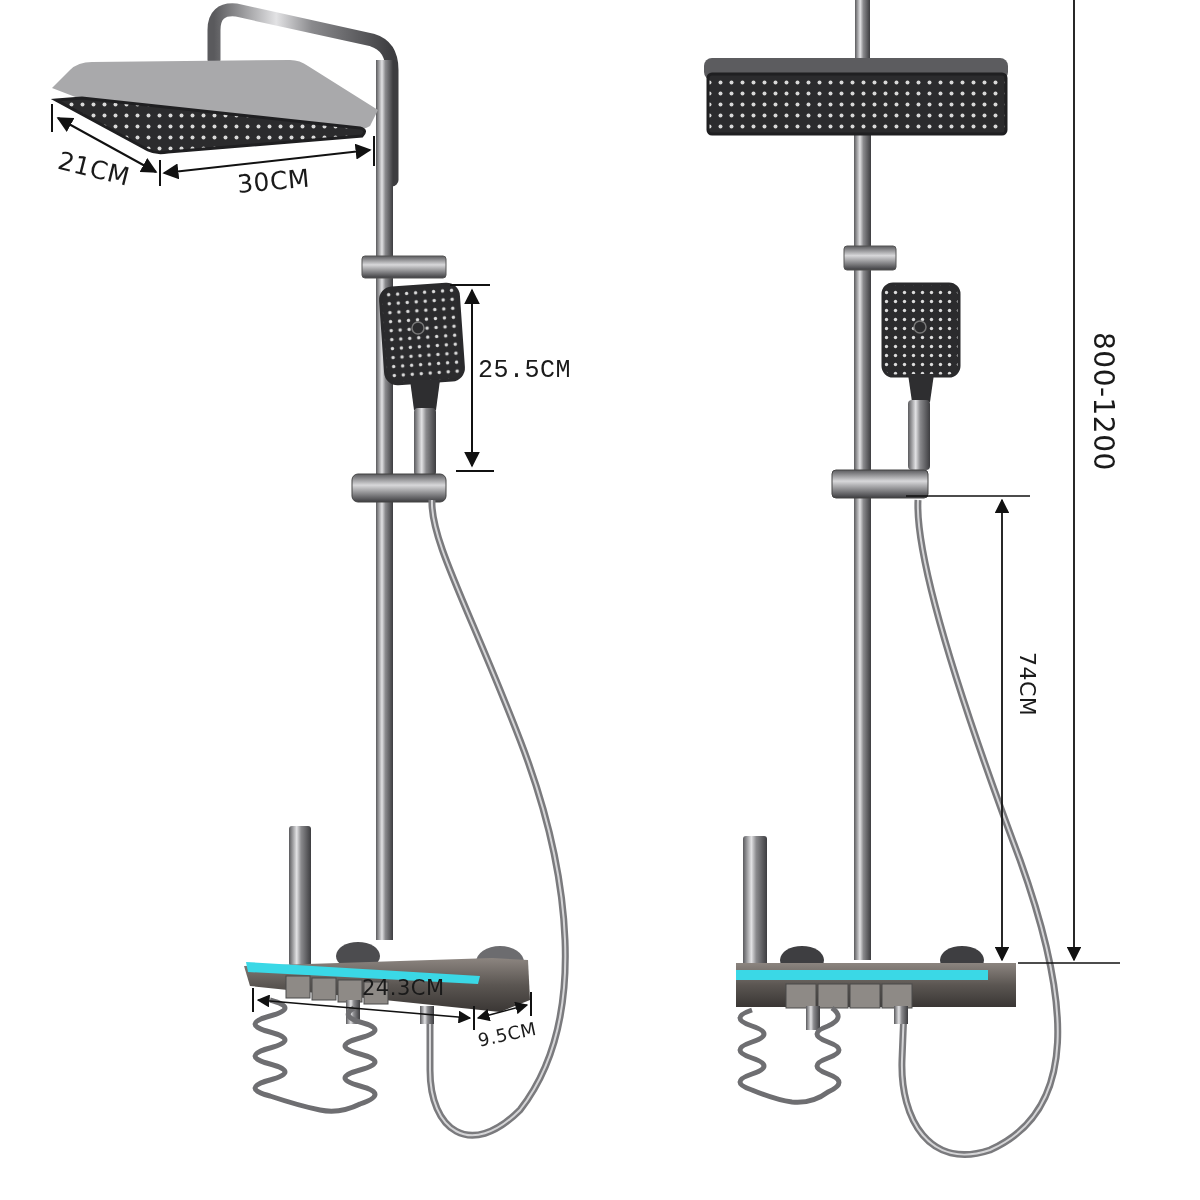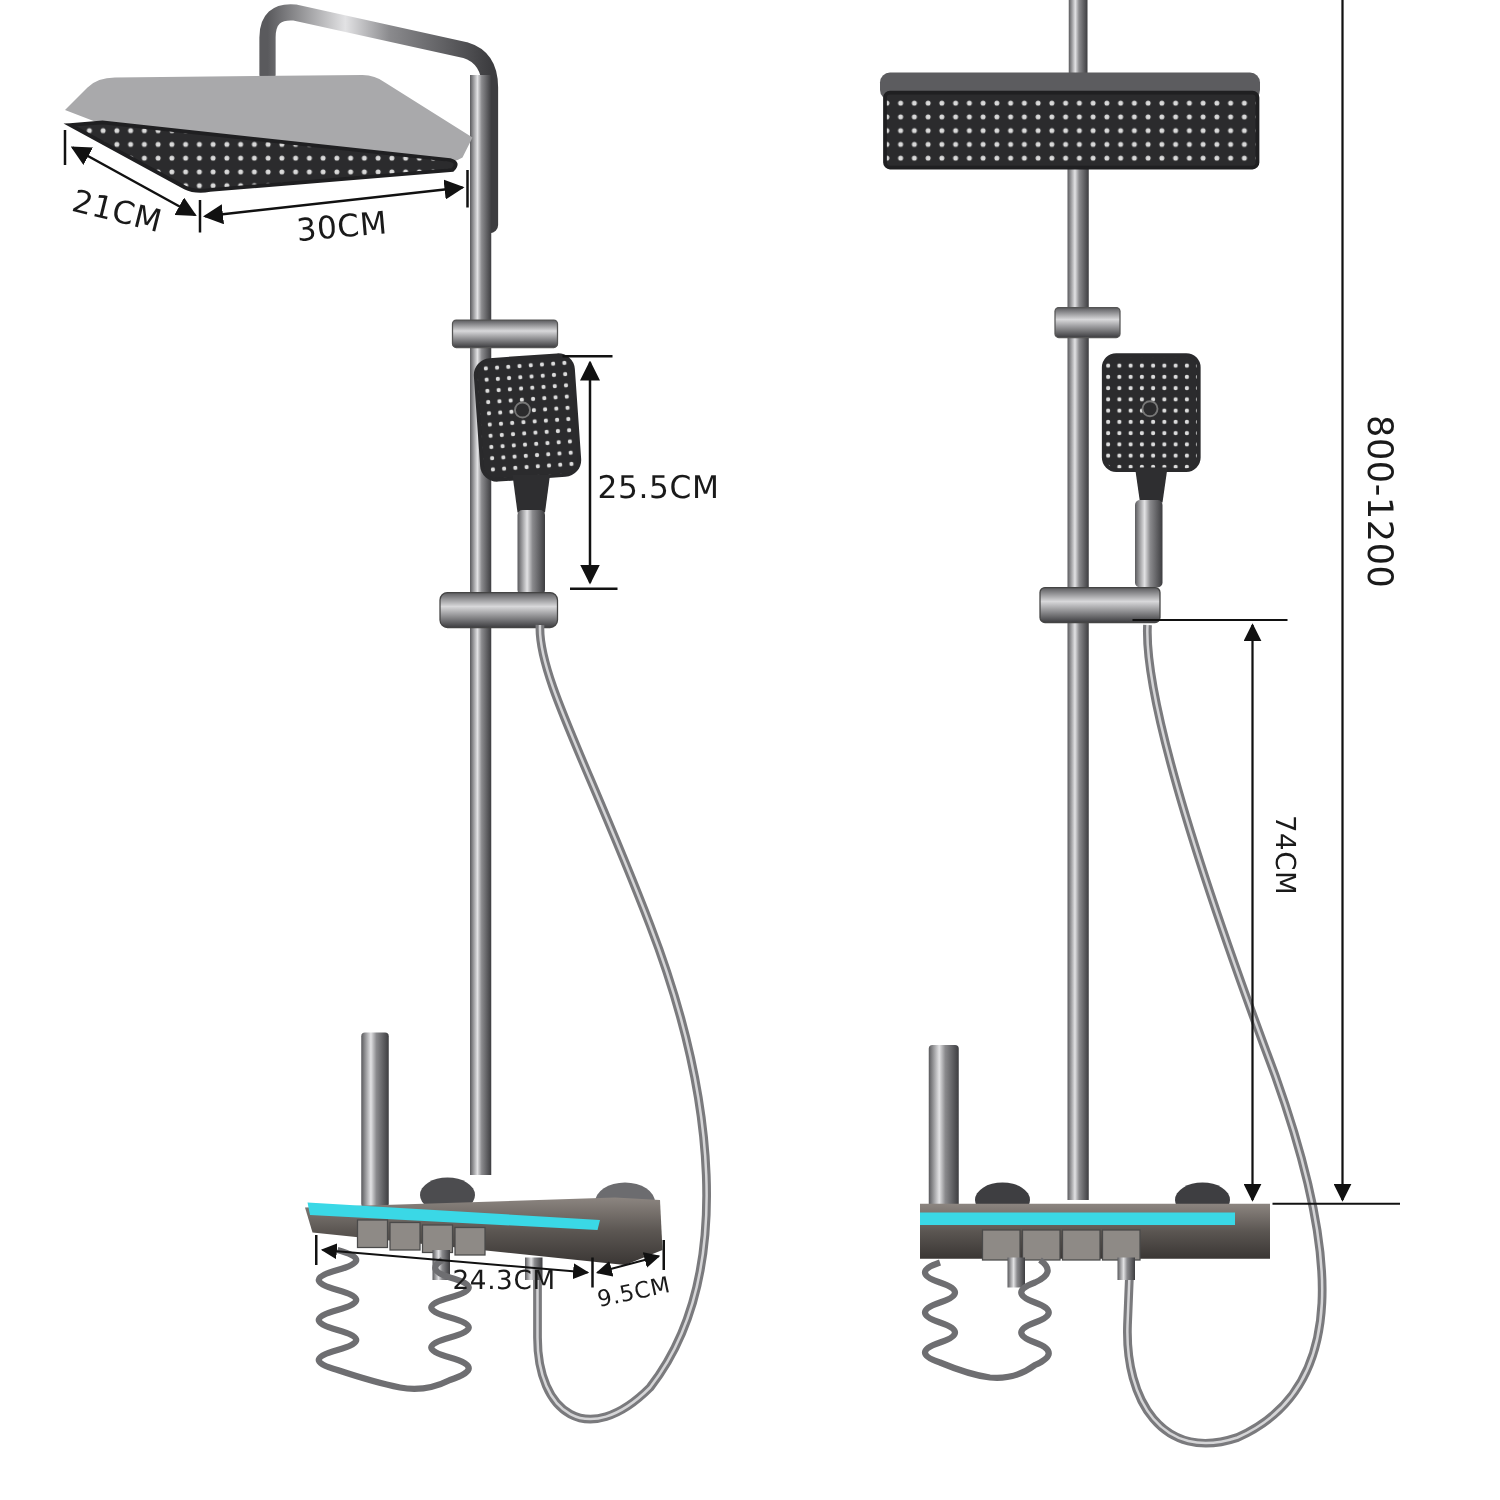--- a/index.html
+++ b/index.html
@@ -168,18 +168,18 @@
       <g>
         <line x1="1074" y1="0" x2="1074" y2="960" stroke="#111" stroke-width="1.8" marker-end="url(#arr)"></line>
         <line x1="1018" y1="963" x2="1120" y2="963" stroke="#111" stroke-width="1.6"></line>
       </g>
     </g>
   </svg>
 
   
   <div class="dim-label" style="left:62px;top:146px;transform:rotate(14deg);transform-origin:left top;">21CM</div>
   <div class="dim-label" style="left:236px;top:170px;transform:rotate(-5deg);transform-origin:left top;">30CM</div>
-  <div class="dim-label" style="left:478px;top:375px;">25.5CM</div>
-  <div class="dim-label" style="left:362px;top:1012px;font-size:21px;">24.3CM</div>
+  <div class="dim-label" style="left:478px;top:356px;font-family:Liberation Mono, monospace;">25.5CM</div>
+  <div class="dim-label" style="left:362px;top:976px;font-size:21px;">24.3CM</div>
   <div class="dim-label" style="left:476px;top:1030px;font-size:18px;transform:rotate(-12deg);transform-origin:left top;">9.5CM</div>
   <div class="dim-label" style="left:1040px;top:652px;font-size:22px;transform:rotate(90deg);transform-origin:left top;">74CM</div>
   <div class="dim-label" style="left:1120px;top:332px;font-size:28px;transform:rotate(90deg);transform-origin:left top;">800-1200</div>
 </div>
 
 </body></html>

